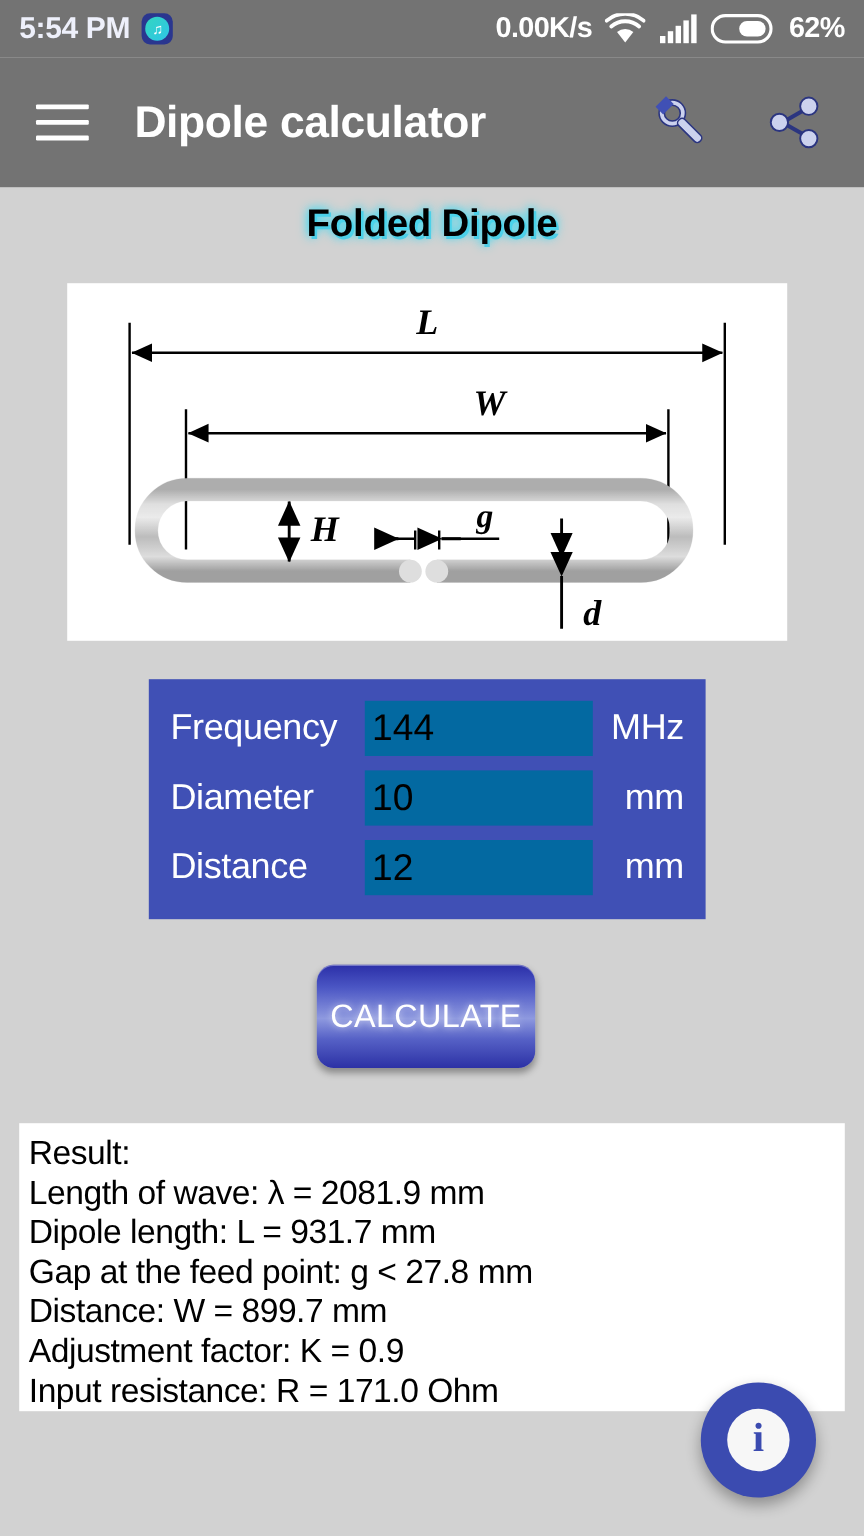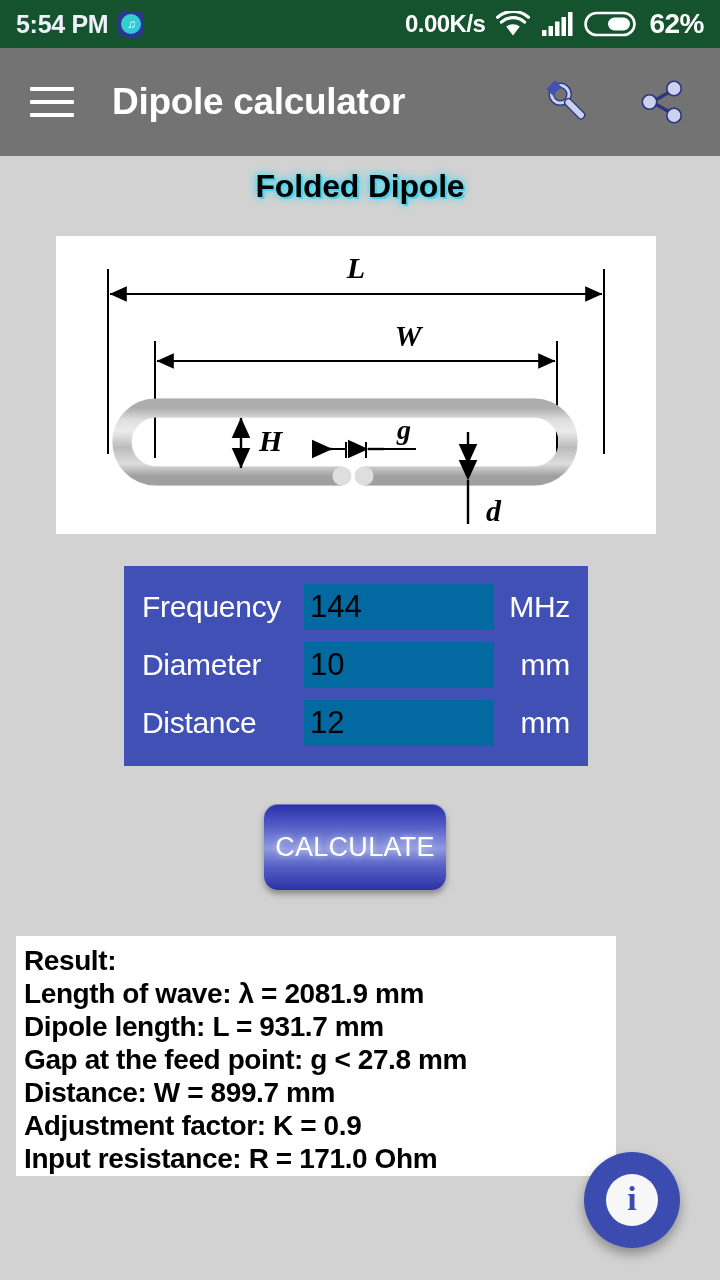--- a/index.html
+++ b/index.html
@@ -13,21 +13,21 @@
 
   body {
     font-family: "Liberation Sans", sans-serif;
     background: #d2d2d2;
     position: relative;
   }
 
   
   #status-bar {
     height: 48px;
-    background: #14532d;
+    background: #737373;
     display: flex;
     align-items: center;
     padding: 0 16px;
     color: #ffffff;
   }
   #status-left {
     display: flex;
     align-items: center;
     gap: 10px;
   }
@@ -65,21 +65,21 @@
     gap: 11px;
     justify-content: flex-end;
   }
   .net-speed {
     font-size: 24px;
     font-weight: bold;
     color: #ffffff;
     letter-spacing: -0.5px;
   }
   .battery-pct {
-    font-size: 28px;
+    font-size: 24px;
     font-weight: bold;
     color: #ffffff;
     letter-spacing: -0.5px;
   }
   .svg-icon { display: block; }
 
   
   #app-bar {
     height: 108px;
     background: #737373;
@@ -218,26 +218,25 @@
        #2c31a5 100%);
     box-shadow: 0 4px 6px rgba(0,0,0,0.35), inset 0 1px 0 rgba(255,255,255,0.35);
     text-shadow: 0 0 6px rgba(255,255,255,0.55);
   }
 
   
   #result-panel {
     position: absolute;
     left: 16px;
     top: 780px;
-    width: 600px;
+    width: 688px;
     height: 240px;
     background: #ffffff;
     padding: 8px 0 0 8px;
     overflow: hidden;
-    font-weight: bold;
   }
   .result-line {
     font-size: 28px;
     line-height: 33px;
     color: #000000;
     white-space: nowrap;
     letter-spacing: -0.4px;
   }
 
   

